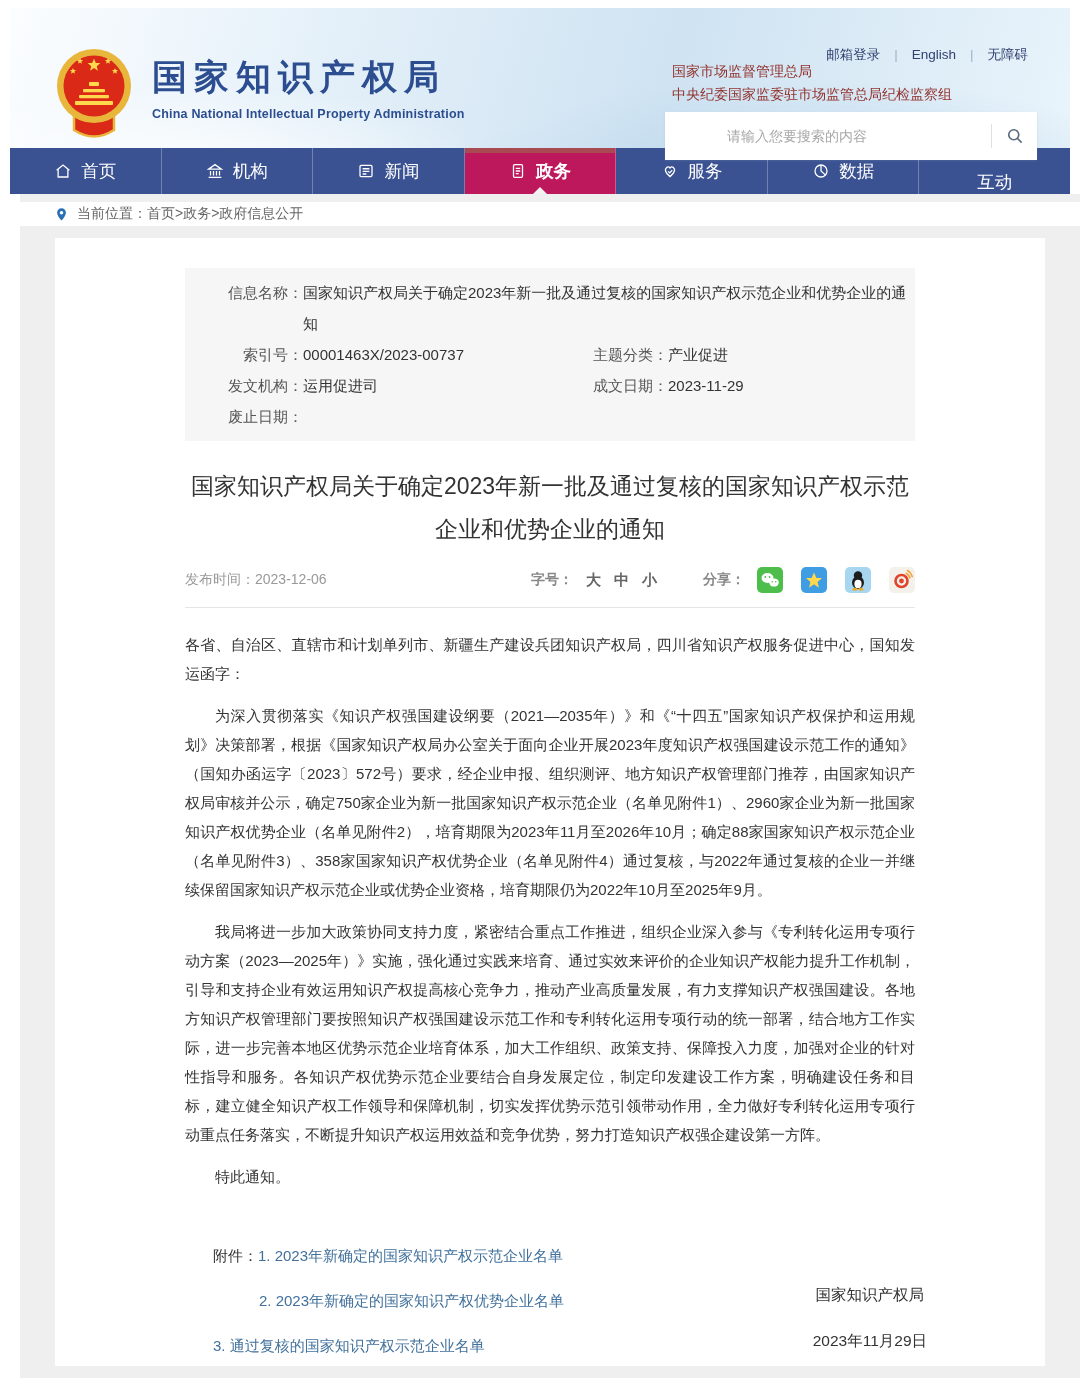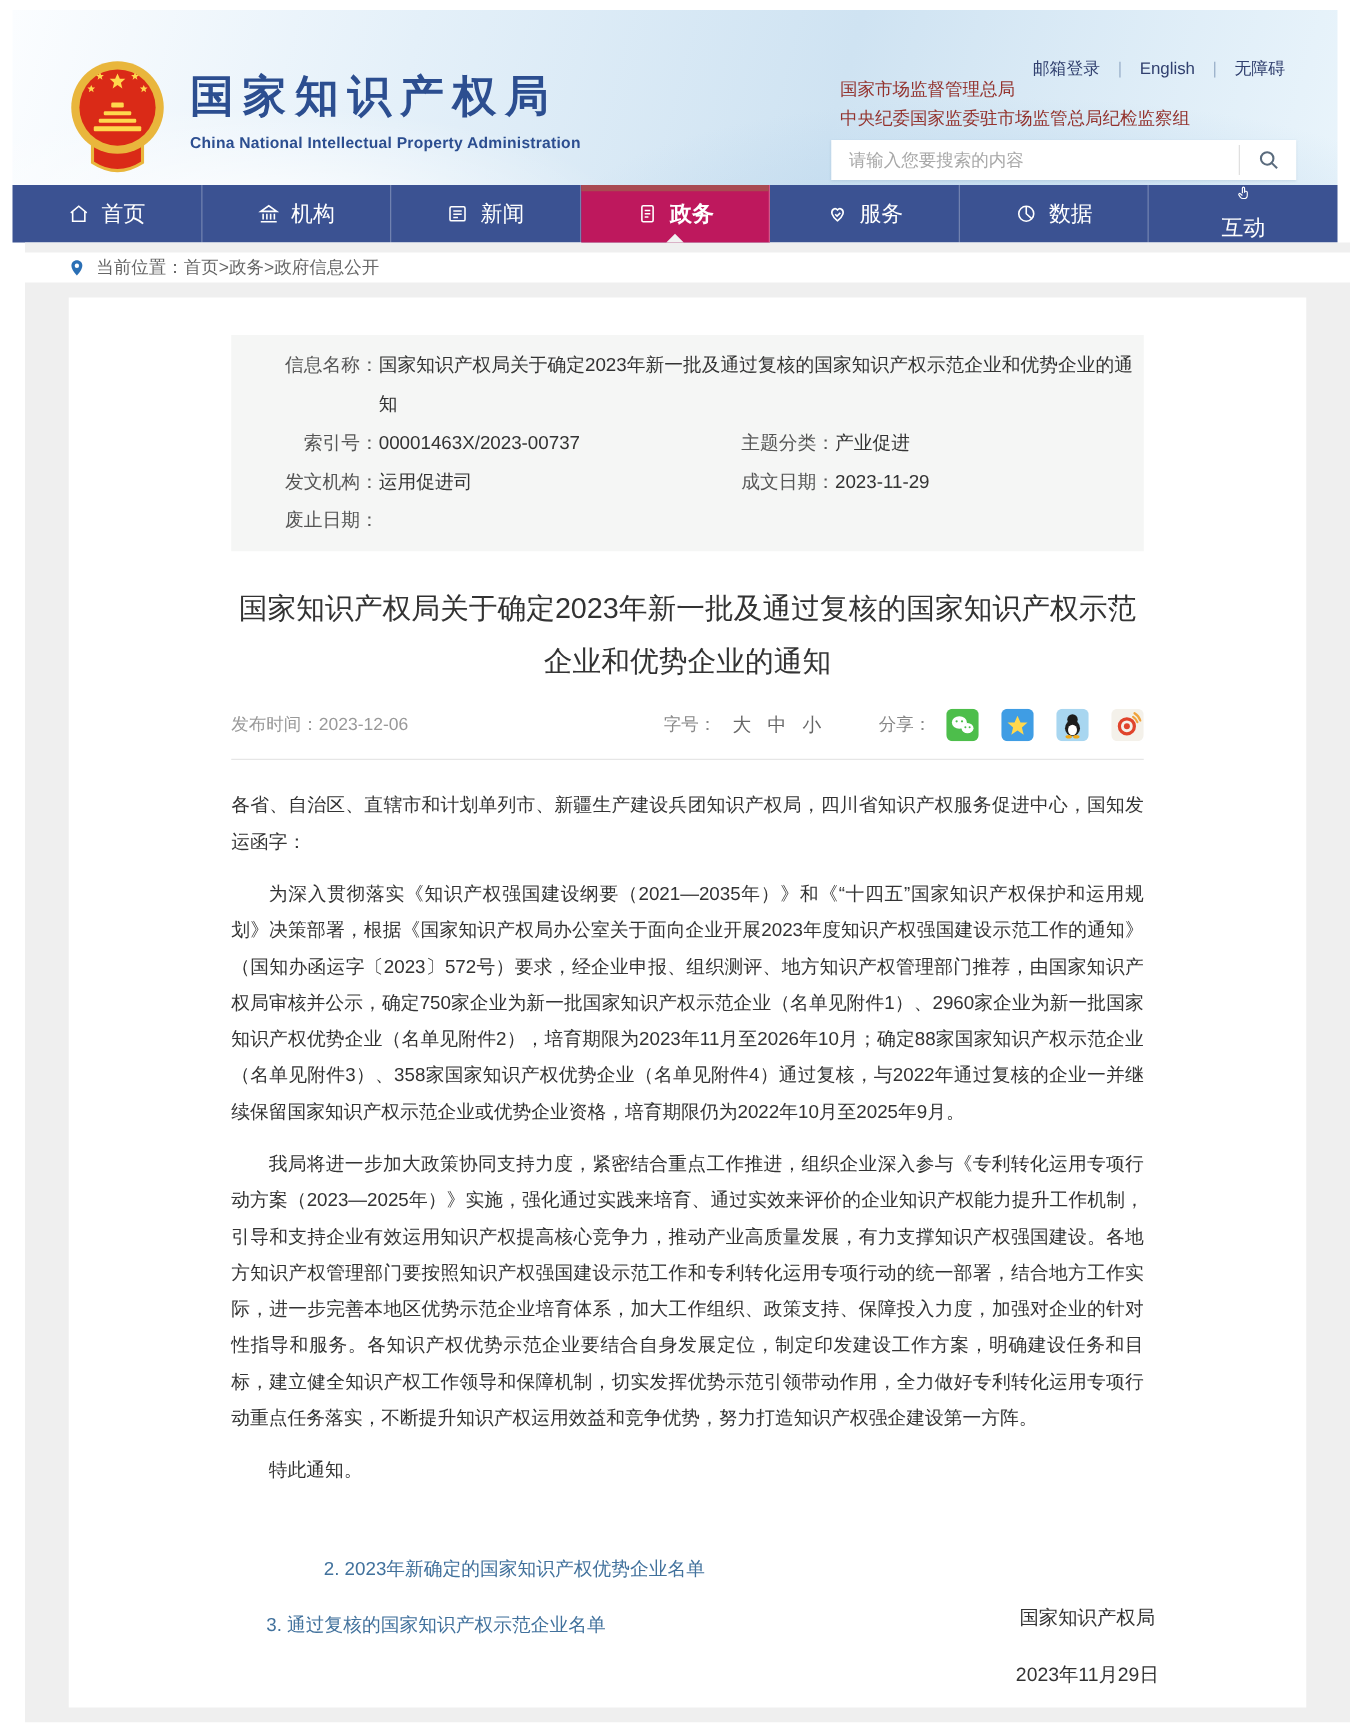--- a/index.html
+++ b/index.html
@@ -17,22 +17,22 @@
   .logo-area { position:absolute; left:44px; top:24px; display:flex; align-items:center; }
   .emblem { width:80px; height:96px; margin-top:14px; }
   .site-titles { margin-left:18px; }
   .site-name { font-size:35px; font-weight:bold; color:#2c4e90; letter-spacing:7px; }
   .site-name-en { font-size:12.5px; font-weight:bold; color:#2c4e90; margin-top:6px; letter-spacing:.2px; }
   .top-links { position:absolute; right:42px; top:38px; font-size:13.5px; color:#31406f; }
   .top-links .tl { cursor:pointer; }
   .top-links .sep { color:#9db3cc; margin:0 14px; }
   .gov-links { position:absolute; left:662px; top:52px; font-size:14px; line-height:23px; color:#93322d; }
   .gov-links div { cursor:pointer; }
-  .search-bar { position:absolute; left:655px; top:104px; width:372px; height:32px; background:#fff;
-    display:flex; align-items:center; box-shadow:0 1px 2px rgba(120,150,180,.25); }
+  .search-bar { position:absolute; left:655px; top:104px; width:372px; height:48px; background:#fff;
+    display:flex; align-items:center; box-shadow:0 1px 2px rgba(120,150,180,.25);padding-left:48px; }
   .search-bar input { flex:1; border:none; outline:none; font-size:14px; color:#444; padding:0 14px;
     font-family:"Liberation Sans",sans-serif; background:transparent; }
   .search-bar input::placeholder { color:#a8a8a8; }
   .search-btn { width:46px; height:24px; border-left:1px solid #e0e0e0; display:flex; align-items:center; justify-content:center; cursor:pointer; }
 
   
   .nav { display:flex; height:46px; background:#3b5292; }
   .nav-item { flex:1; display:flex; align-items:center; justify-content:center; gap:9px;
     color:#fff; font-size:17.5px; cursor:pointer; position:relative; border-right:1px solid rgba(255,255,255,.28); }
   .nav-item:last-child { border-right:none;flex-direction:column; }
@@ -58,21 +58,21 @@
   .info-label { width:118px; text-align:right; color:#555; flex:none; }
   .info-value { color:#333; }
   .info-row .half { display:flex; width:50%; }
   .half .info-label { width:118px; }
 
   
   .art-title { margin-top:24px; text-align:center; font-size:23px; color:#333; line-height:43px; }
   .meta-row { margin-top:16px; display:flex; align-items:center; justify-content:space-between;
     padding-bottom:14px; border-bottom:1px solid #e6e6e6; }
   .pub { font-size:14px; color:#999; }
-  .meta-right { display:flex; align-items:center; }
+  .meta-right { display:flex; align-items:center;font-weight:bold; }
   .fontsize-label, .share-label { font-size:14px; color:#888; }
   .fs-opt { font-size:15px; color:#666; margin-left:13px; cursor:pointer; }
   .share-label { margin-left:46px; }
   .share-icons { display:flex; gap:18px; margin-left:12px; }
   .share-icons svg { width:26px; height:26px; cursor:pointer; display:block; }
 
   .body-text { margin-top:22px; font-size:15px; color:#333; line-height:29px; text-align:justify; }
   .body-text p { margin-bottom:13px; }
   .body-text p.indent { text-indent:2em; }
 
@@ -284,20 +284,23 @@
         </div>
 
         <div class="body-text">
           <p>各省、自治区、直辖市和计划单列市、新疆生产建设兵团知识产权局，四川省知识产权服务促进中心，国知发运函字：</p>
           <p class="indent">为深入贯彻落实《知识产权强国建设纲要（2021—2035年）》和《“十四五”国家知识产权保护和运用规划》决策部署，根据《国家知识产权局办公室关于面向企业开展2023年度知识产权强国建设示范工作的通知》（国知办函运字〔2023〕572号）要求，经企业申报、组织测评、地方知识产权管理部门推荐，由国家知识产权局审核并公示，确定750家企业为新一批国家知识产权示范企业（名单见附件1）、2960家企业为新一批国家知识产权优势企业（名单见附件2），培育期限为2023年11月至2026年10月；确定88家国家知识产权示范企业（名单见附件3）、358家国家知识产权优势企业（名单见附件4）通过复核，与2022年通过复核的企业一并继续保留国家知识产权示范企业或优势企业资格，培育期限仍为2022年10月至2025年9月。</p>
           <p class="indent">我局将进一步加大政策协同支持力度，紧密结合重点工作推进，组织企业深入参与《专利转化运用专项行动方案（2023—2025年）》实施，强化通过实践来培育、通过实效来评价的企业知识产权能力提升工作机制，引导和支持企业有效运用知识产权提高核心竞争力，推动产业高质量发展，有力支撑知识产权强国建设。各地方知识产权管理部门要按照知识产权强国建设示范工作和专利转化运用专项行动的统一部署，结合地方工作实际，进一步完善本地区优势示范企业培育体系，加大工作组织、政策支持、保障投入力度，加强对企业的针对性指导和服务。各知识产权优势示范企业要结合自身发展定位，制定印发建设工作方案，明确建设任务和目标，建立健全知识产权工作领导和保障机制，切实发挥优势示范引领带动作用，全力做好专利转化运用专项行动重点任务落实，不断提升知识产权运用效益和竞争优势，努力打造知识产权强企建设第一方阵。</p>
           <p class="indent">特此通知。</p>
         </div>
 
         <div class="attachments">
+          <div class="att-line">
+            <span class="att-label">附件：</span><span class="att-link">1. 2023年新确定的国家知识产权示范企业名单</span>
+          </div>
           <div class="att-line deep">
             <span class="att-link">2. 2023年新确定的国家知识产权优势企业名单</span>
           </div>
           <div class="att-line">
             <span class="att-link">3. 通过复核的国家知识产权示范企业名单</span>
           </div>
 
         </div>
 
       </div>

